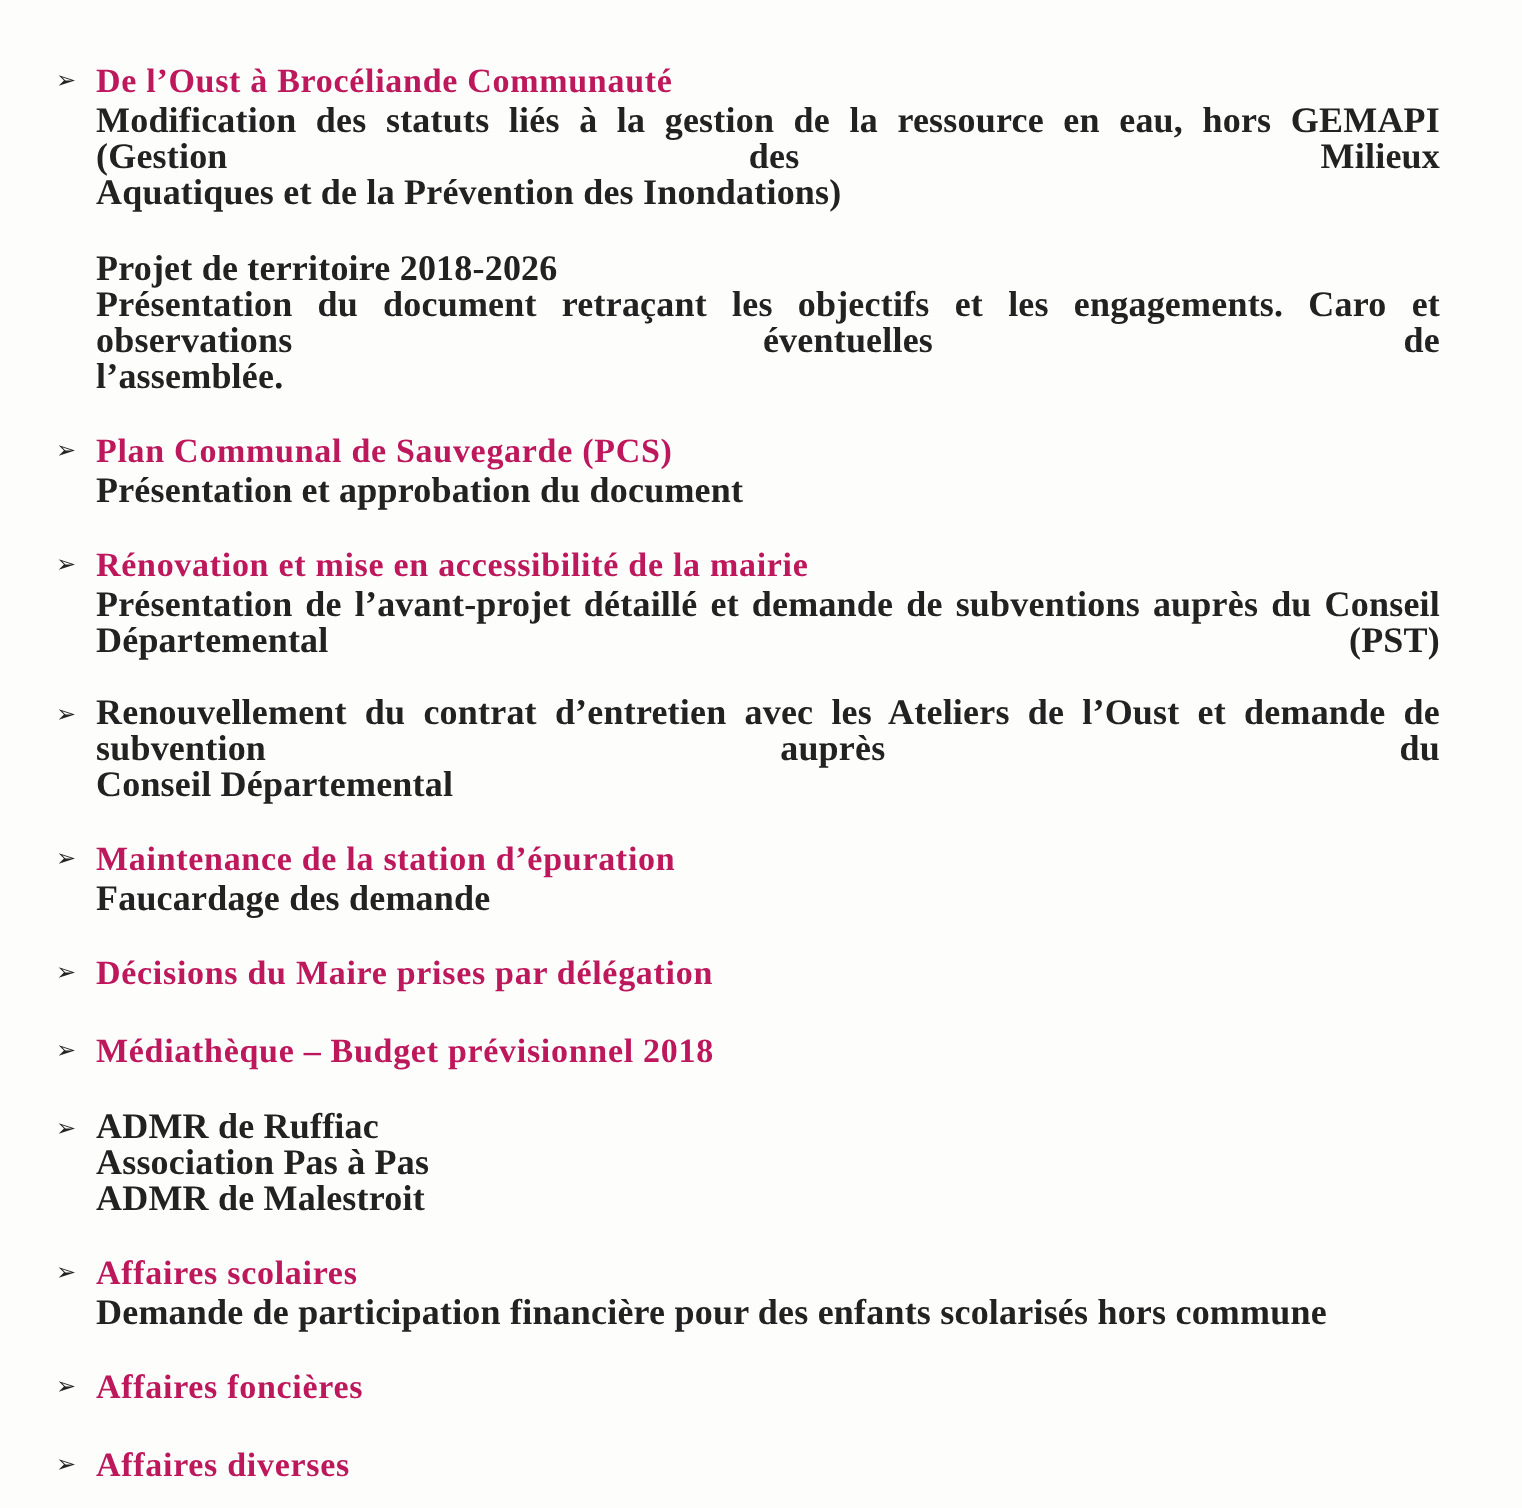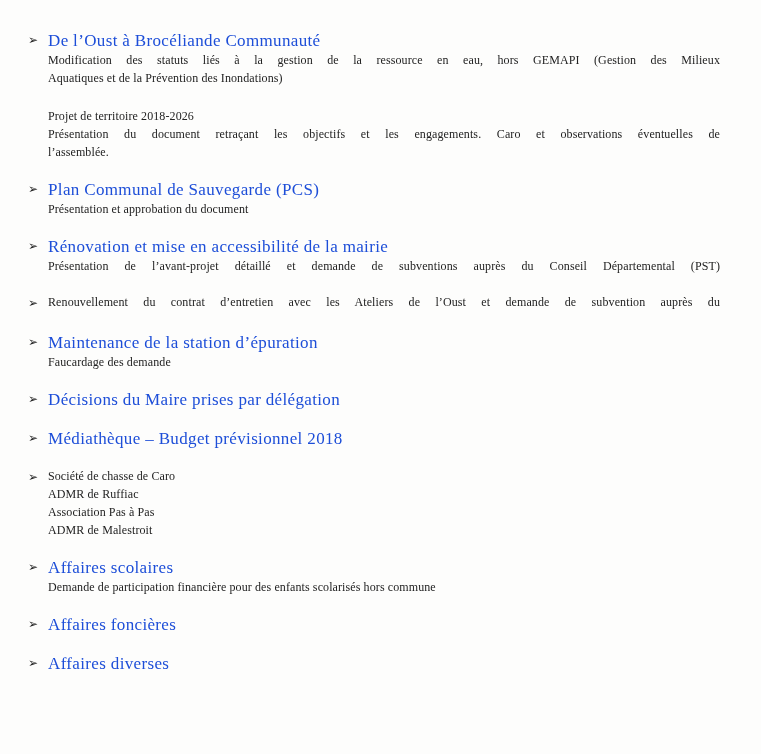--- a/index.html
+++ b/index.html
@@ -30,31 +30,32 @@
     font-size: 12px;
     line-height: 21px;
     color: #232323;
     user-select: none;
   }
   .content {
     flex: 1;
     min-width: 0;
   }
   .title {
-    font-weight: normal;
+    font-weight: bold;
     font-size: 17px;
     line-height: 21px;
     letter-spacing: 0.35px;
-    color: #1d4ed8;
+    color: #be185d;
   }
   .line {
-    font-size: 12px;
+    font-size: 18px;
     line-height: 18px;
     letter-spacing: 0.1px;
     color: #222222;
+    font-weight: bold;
   }
   .fj {
     text-align: justify;
     text-align-last: justify;
   }
   .gap {
     margin-top: 20px;
   }
 </style>
 </head>
@@ -87,20 +88,21 @@
     <div class="content">
       <div class="title">Rénovation et mise en accessibilité de la mairie</div>
       <div class="line fj">Présentation de l’avant-projet détaillé et demande de subventions auprès du Conseil Départemental (PST)</div>
     </div>
   </div>
 
   <div class="item">
     <span class="bullet">➢</span>
     <div class="content">
       <div class="line fj">Renouvellement du contrat d’entretien avec les Ateliers de l’Oust et demande de subvention auprès du</div>
+      <div class="line">Conseil Départemental</div>
     </div>
   </div>
 
   <div class="item">
     <span class="bullet">➢</span>
     <div class="content">
       <div class="title">Maintenance de la station d’épuration</div>
       <div class="line">Faucardage des demande</div>
     </div>
   </div>
@@ -115,21 +117,20 @@
   <div class="item">
     <span class="bullet">➢</span>
     <div class="content">
       <div class="title">Médiathèque – Budget prévisionnel 2018</div>
     </div>
   </div>
 
   <div class="item">
     <span class="bullet">➢</span>
     <div class="content">
-      <div class="line">Société de chasse de Caro</div>
       <div class="line">ADMR de Ruffiac</div>
       <div class="line">Association Pas à Pas</div>
       <div class="line">ADMR de Malestroit</div>
     </div>
   </div>
 
   <div class="item">
     <span class="bullet">➢</span>
     <div class="content">
       <div class="title">Affaires scolaires</div>

